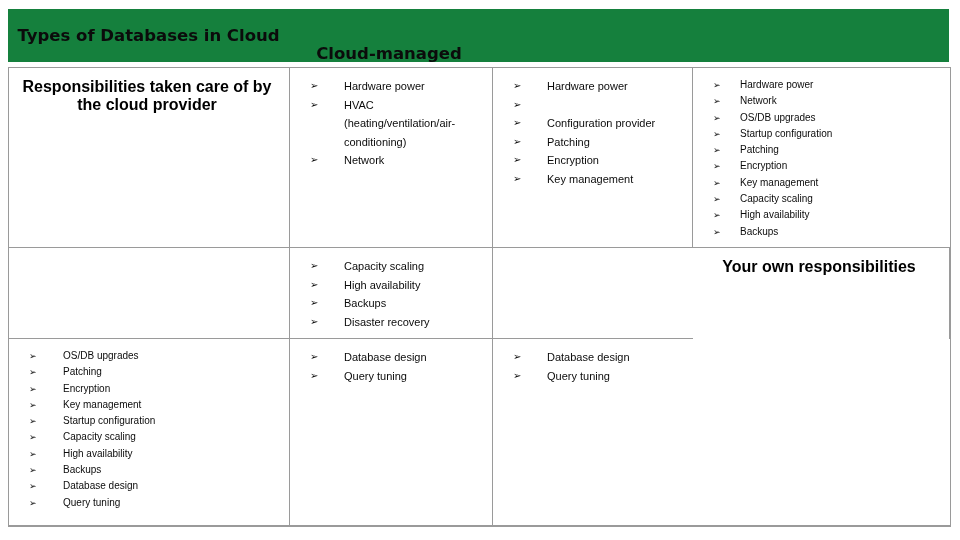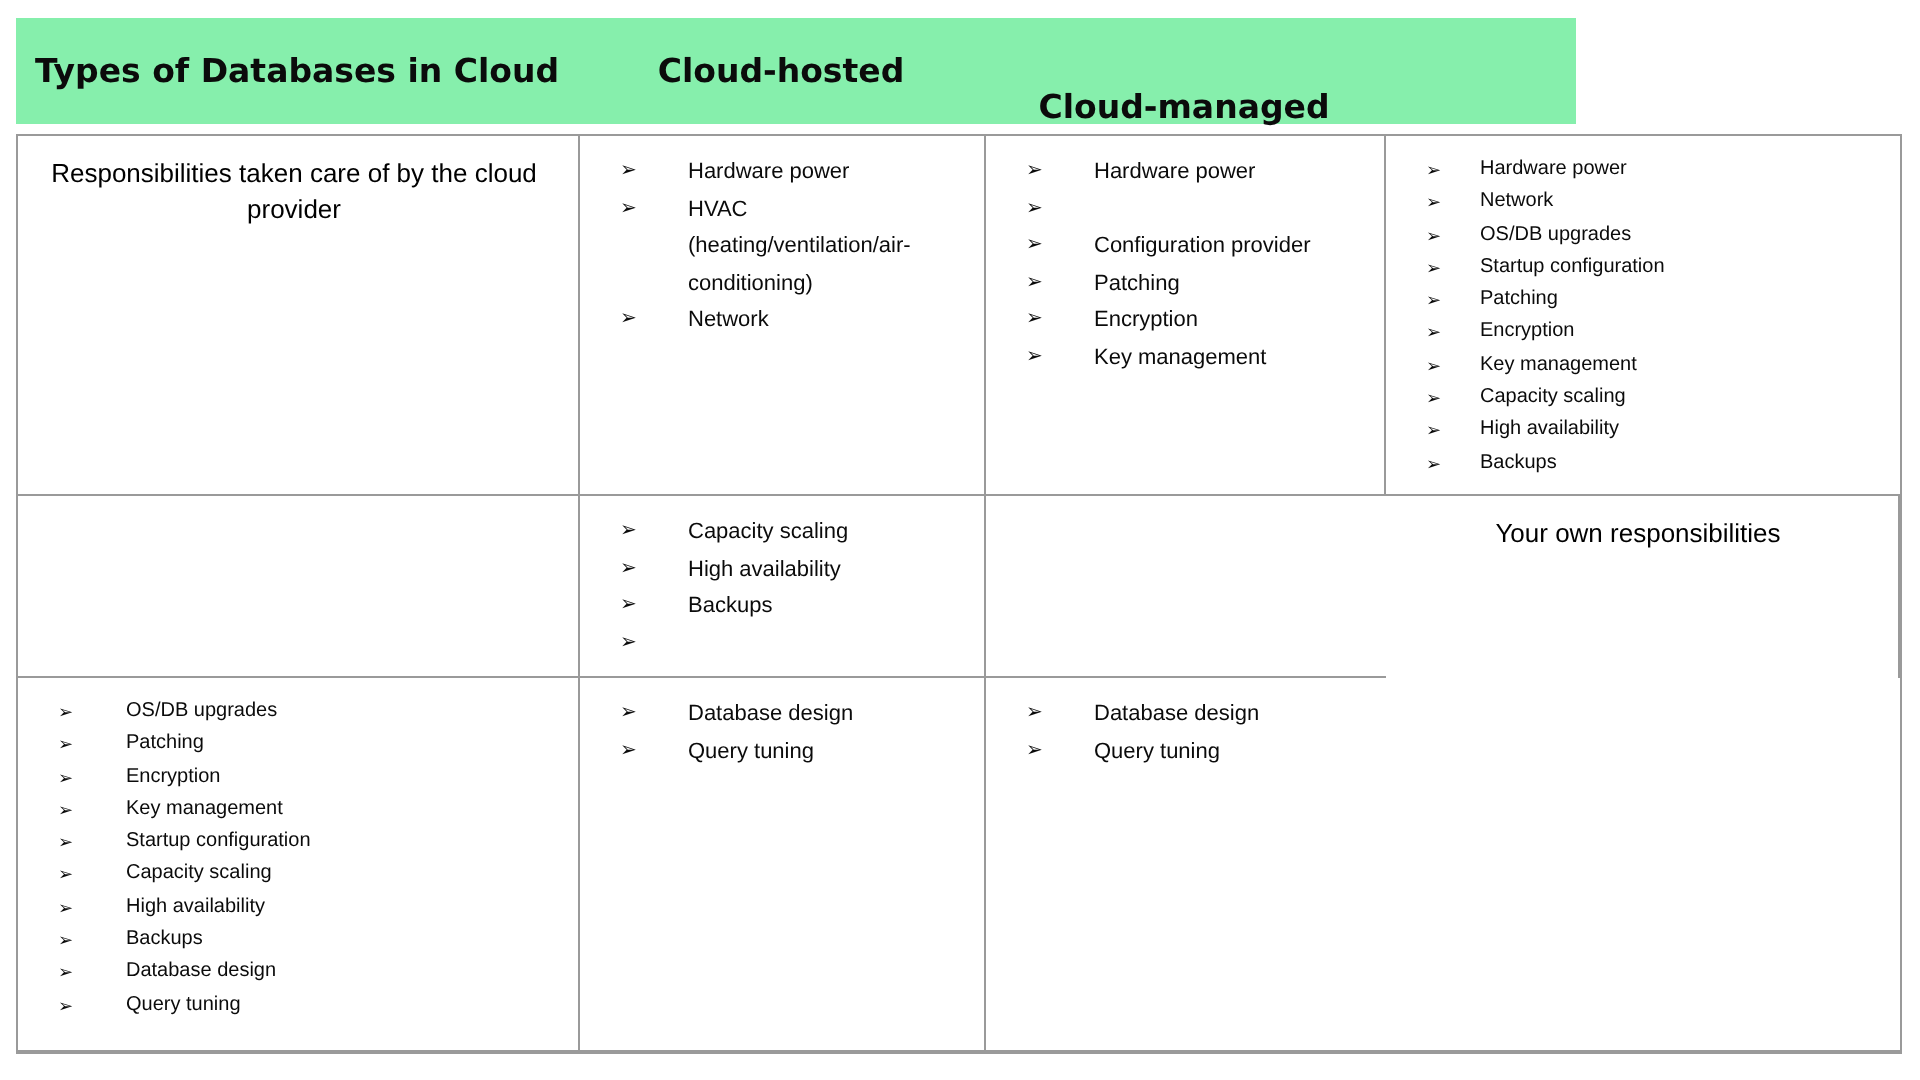--- a/index.html
+++ b/index.html
@@ -14,23 +14,23 @@
     width: 960px;
     height: 540px;
     background: #ffffff;
     overflow: hidden;
   }
   
   .header-band {
     position: absolute;
     left: 8px;
     top: 9px;
-    width: 780px;
+    width: 941px;
     height: 53px;
-    background: #86efac;
+    background: #15803d;
     display: flex;
     align-items: center;
   }
   .hcell {
     display: flex;
     align-items: center;
     justify-content: center;
     font-family: "DejaVu Sans", sans-serif;
     font-weight: bold;
     font-size: 16.5px;
@@ -68,22 +68,22 @@
   .cell.last-row { border-bottom: none; }
 
   
   .label-cell {
     text-align: center;
     padding-top: 10px;
   }
   .row-label {
     display: inline-block;
     max-width: 252px;
-    font-weight: normal;
-    font-size: 13px;
+    font-weight: bold;
+    font-size: 16px;
     line-height: 17.5px;
     color: #000000;
   }
 
   
   .bullet-item {
     display: flex;
     align-items: flex-start;
     font-size: 11px;
     line-height: 18.5px;
@@ -113,21 +113,20 @@
     flex-basis: 27px;
   }
 </style>
 </head>
 <body>
 
 <div class="page">
 
   <div class="header-band">
     <div class="hcell hc1">Types of Databases in Cloud</div>
-    <div class="hcell hc2">Cloud-hosted</div>
     <div class="hcell hc3">Cloud-managed</div>
   </div>
 
   <div class="grid">
 
     <div class="cell label-cell">
       <span class="row-label">Responsibilities taken care of by the cloud provider</span>
     </div>
     <div class="cell list-cell">
         <div class="bullet-item">
@@ -220,20 +219,21 @@
         <div class="bullet-item">
           <span class="bullet">➢</span>
           <span class="item-text">High availability</span>
         </div>
         <div class="bullet-item">
           <span class="bullet">➢</span>
           <span class="item-text">Backups</span>
         </div>
         <div class="bullet-item">
           <span class="bullet">➢</span>
+          <span class="item-text">Disaster recovery</span>
         </div>
       </div>
     <div class="cell list-cell last-col"></div>
 
     <div class="cell label-cell last-row">
       <span class="row-label">Your own responsibilities</span>
     </div>
     <div class="cell list-cell compact last-row">
         <div class="bullet-item">
           <span class="bullet">➢</span>

